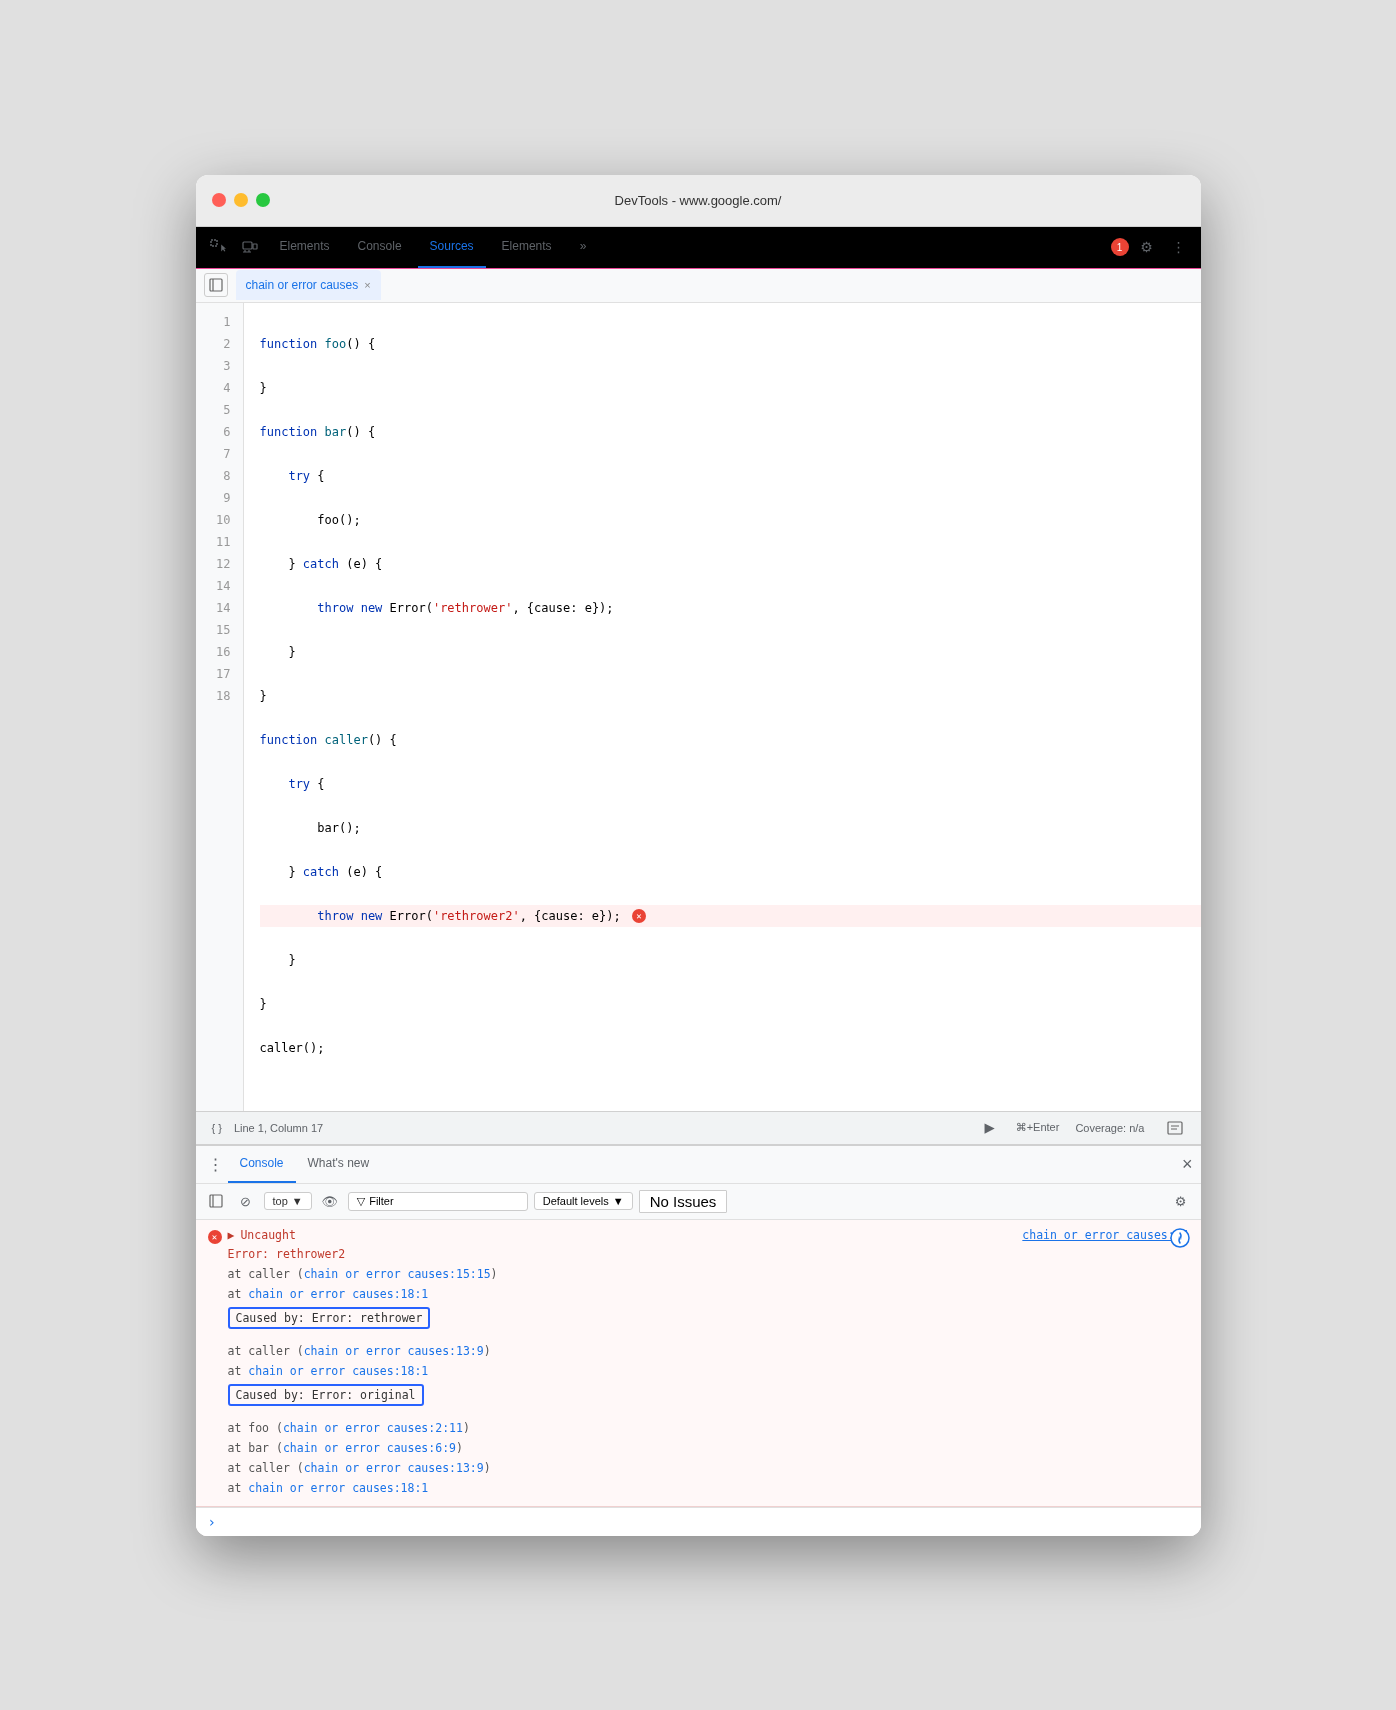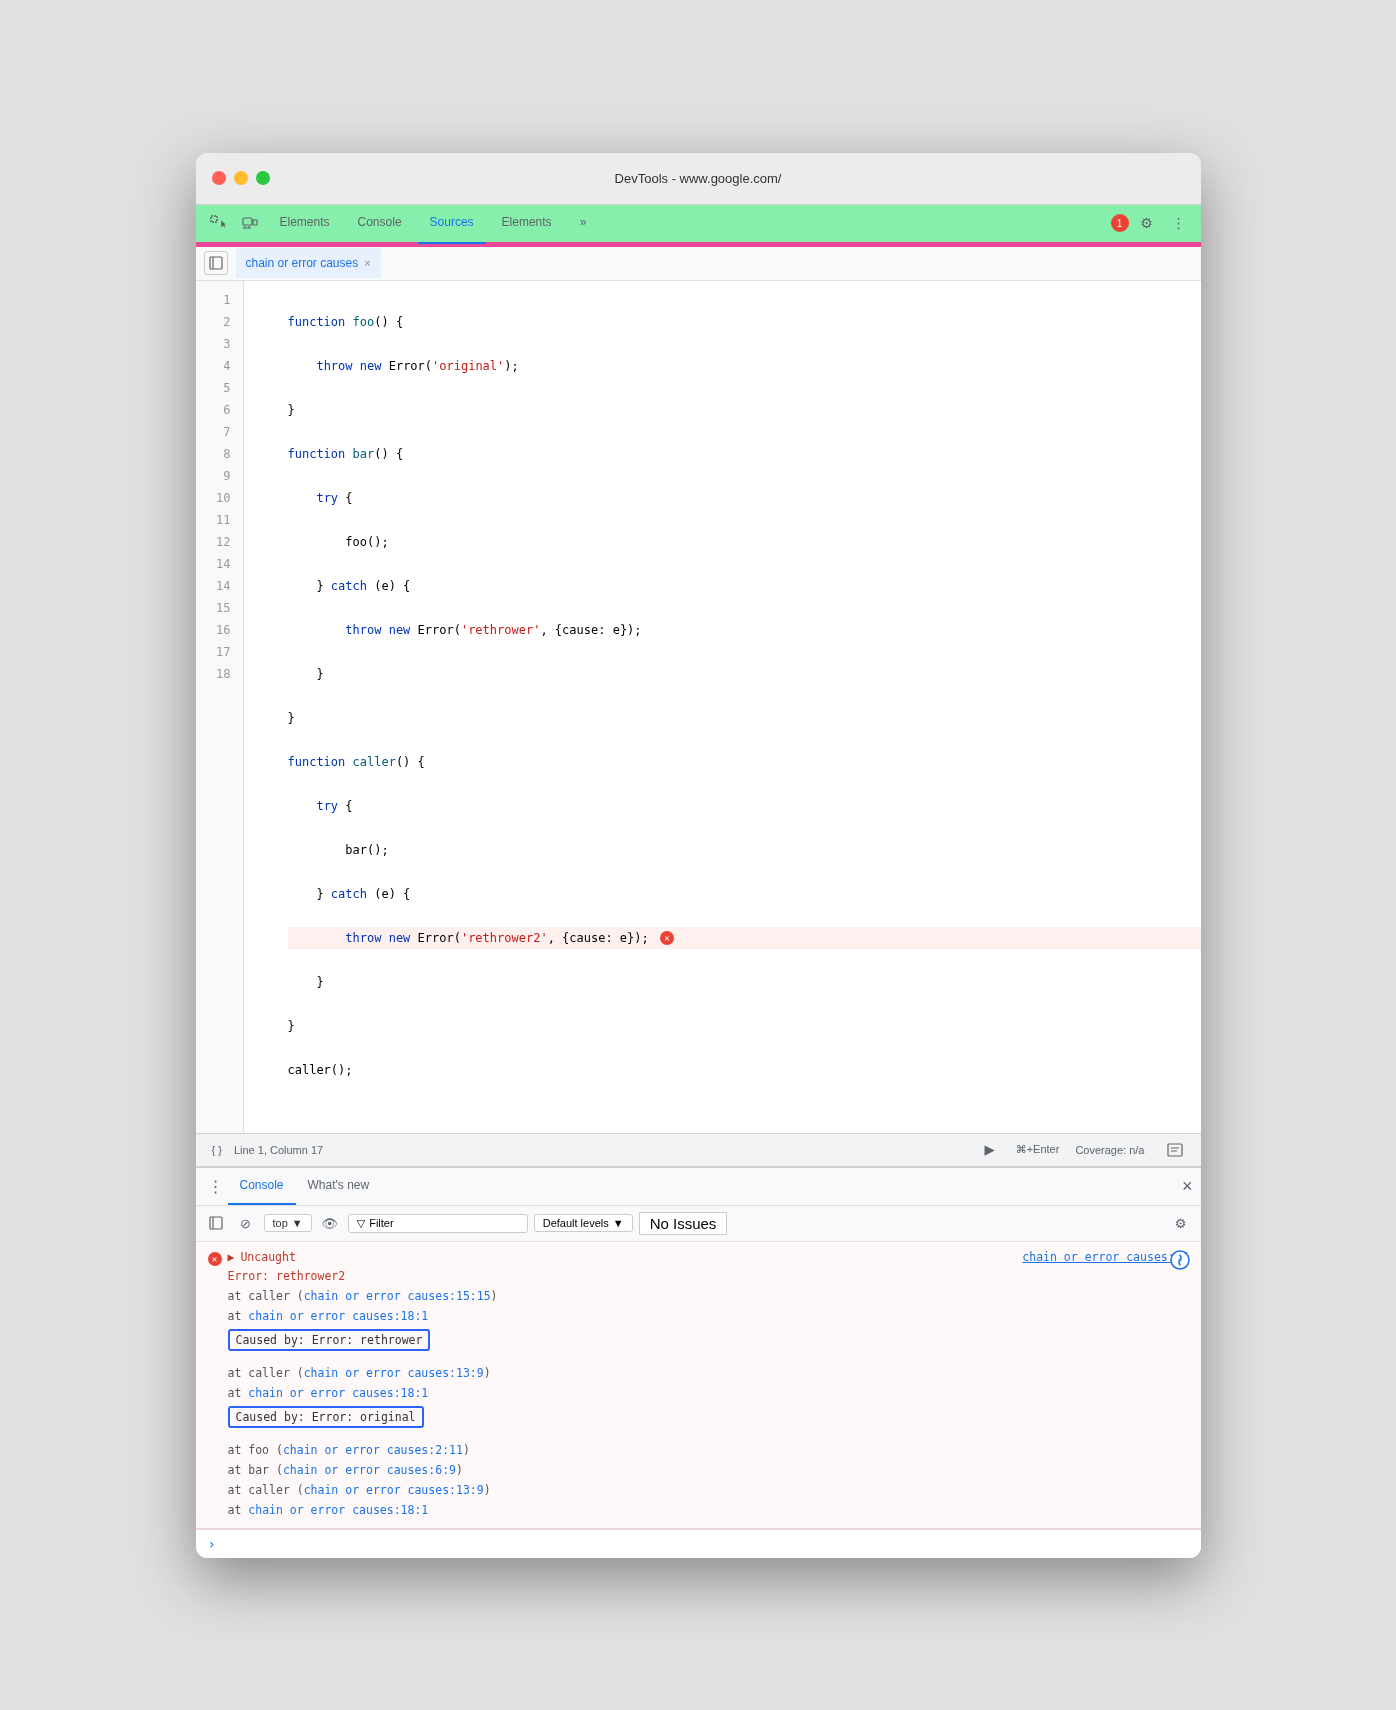--- a/index.html
+++ b/index.html
@@ -46,22 +46,22 @@
     .titlebar-title {
       position: absolute;
       left: 50%;
       transform: translateX(-50%);
       font-size: 13px;
       font-weight: 500;
       color: #333;
     }
     
     .devtools-nav {
-      background: #86efac;
-      border-bottom: 5px solid #ec4899;
+      background: #000000;
+      border-bottom: 1px solid #ec4899;
       display: flex;
       align-items: center;
       padding: 0 8px;
       height: 42px;
       gap: 4px;
     }
     .nav-icon-btn {
       width: 28px; height: 28px;
       border: none;
       background: transparent;
@@ -176,21 +176,20 @@
       font-family: 'SF Mono', 'Consolas', monospace;
       font-size: 12px;
       line-height: 22px;
       padding: 8px 0 8px 16px;
       flex: 1;
       white-space: pre;
     }
     .code-line {
       display: block;
       min-height: 22px;
-      margin-left: 28px;
     }
     .code-line.error-line {
       background: #fff0f0;
     }
     .kw { color: #0033b3; font-weight: 500; }
     .fn-name { color: #00627a; }
     .str { color: #c41a16; }
     .error-icon {
       display: inline-flex;
       align-items: center;
@@ -508,21 +507,20 @@
         <div>12</div>
         <div>14</div>
         <div>14</div>
         <div>15</div>
         <div>16</div>
         <div>17</div>
         <div>18</div>
       </div>
       <div class="code-content">
 <span class="code-line"><span class="kw">function</span> <span class="fn-name">foo</span>() {</span>
-<span class="code-line">    <span class="kw">throw</span> <span class="kw">new</span> Error(<span class="str">'original'</span>);</span>
 <span class="code-line">}</span>
 <span class="code-line"><span class="kw">function</span> <span class="fn-name">bar</span>() {</span>
 <span class="code-line">    <span class="kw">try</span> {</span>
 <span class="code-line">        foo();</span>
 <span class="code-line">    } <span class="kw">catch</span> (e) {</span>
 <span class="code-line">        <span class="kw">throw</span> <span class="kw">new</span> Error(<span class="str">'rethrower'</span>, {cause: e});</span>
 <span class="code-line">    }</span>
 <span class="code-line">}</span>
 <span class="code-line"><span class="kw">function</span> <span class="fn-name">caller</span>() {</span>
 <span class="code-line">    <span class="kw">try</span> {</span>

